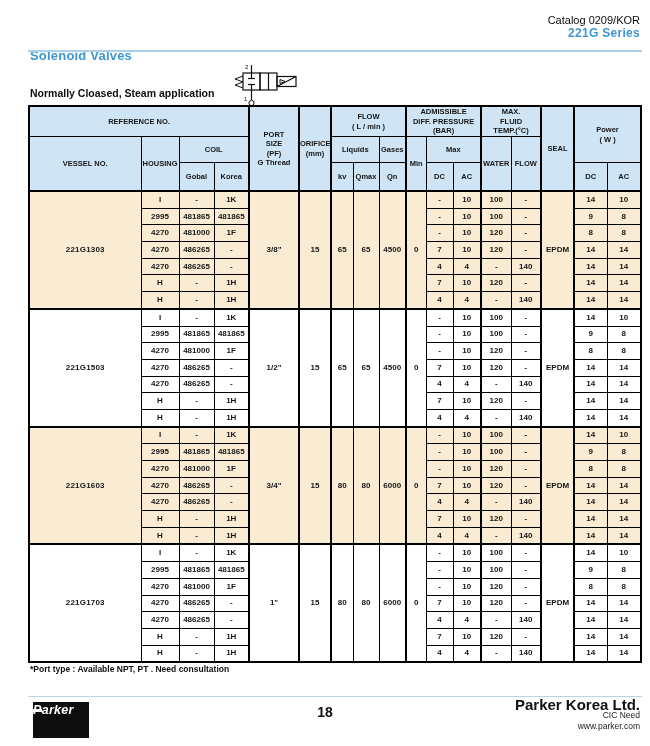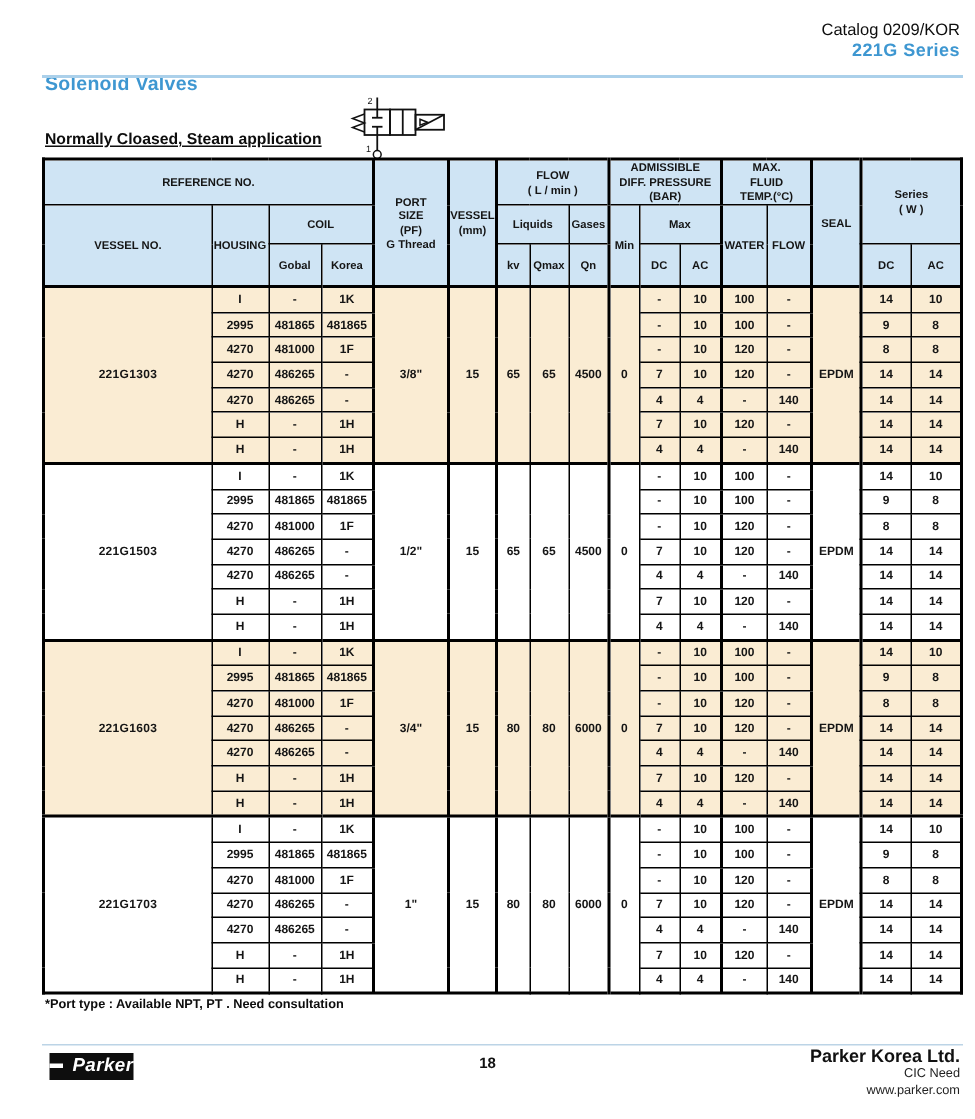--- a/index.html
+++ b/index.html
@@ -6,21 +6,21 @@
   body {
     width:650px; height:746px; background:#ffffff; position:relative;
     font-family:"Liberation Sans", sans-serif; color:#111;
     -webkit-font-smoothing:antialiased;
   }
   
   .catalog-label { position:absolute; top:14px; right:10px; font-size:11px; font-weight:normal; color:#0d0d0d; }
   .section-title { position:absolute; top:32px; left:30px; font-size:13px; font-weight:bold; color:#3e97d1; letter-spacing:0.2px;margin-top:16px; }
   .series-title  { position:absolute; top:26px; right:10px; font-size:12px; font-weight:bold; color:#3e97d1; letter-spacing:0.3px; }
   .title-underline { position:absolute; top:50px; left:28px; width:614px; height:2px; background:#abd0ea; }
-  .application-note { position:absolute; top:87px; left:30px; font-size:10.5px; font-weight:bold; color:#0d0d0d;text-decoration:underline; }
+  .application-note { position:absolute; top:87px; left:30px; font-size:10.5px; font-weight:bold; color:#0d0d0d; }
   .valve-symbol { position:absolute; left:230px; top:60px; }
 
   
   .spec-table-wrap { position:absolute; left:28px; top:105px; }
   table.spec {
     border-collapse:collapse; table-layout:fixed; width:612px;
     border:2.5px solid #000;
   }
   table.spec th, table.spec td {
     border:1px solid #000; padding:0; text-align:center; vertical-align:middle;
@@ -35,28 +35,28 @@
   table.spec tbody td { font-size:8px; height:15.7px; line-height:1; background:#fff; }
   tbody tr.tint td { background:#faecd3; }
   tbody tr.group-start td { border-top:2px solid #000; }
   .sec { border-right:2px solid #000 !important; }
   td.c-vessel { font-size:8px; letter-spacing:0.2px;margin-top:22px; }
 
   
   .footnote { position:absolute; top:664px; left:30px; font-size:8.5px; font-weight:bold; color:#0d0d0d; }
   .footer-divider { position:absolute; top:696px; left:28px; width:614px; height:1px; background:#bcd4e6; }
   .parker-logo {
-    position:absolute; left:33px; top:702px; width:56px; height:18px; background:#0e0e0e;
+    position:absolute; left:33px; top:702px; width:56px; height:36px; background:#0e0e0e;
     color:#fff; font-style:italic; font-weight:bold; font-size:12.5px; line-height:17px;
-    text-align:right; letter-spacing:0.3px;
+    text-align:left; letter-spacing:0.3px;
   }
   .parker-logo::before { content:""; position:absolute; left:0; top:7px; width:9px; height:3px; background:#fff; }
-  .page-number { position:absolute; top:704px; left:0; right:0; text-align:center; font-size:10px; font-weight:bold; }
+  .page-number { position:absolute; top:704px; left:0; right:0; text-align:center; font-size:14px; font-weight:bold; }
   .footer-right { position:absolute; top:699px; right:10px; text-align:right; line-height:11px; }
-  .footer-company { font-size:12px; font-weight:bold; }
+  .footer-company { font-size:15px; font-weight:bold; }
   .footer-group, .footer-site { font-size:8.5px; font-weight:normal; color:#222; }
 </style>
 </head>
 <body>
 
 <div class="catalog-label">Catalog 0209/KOR</div>
 <div class="section-title">Solenoid Valves</div>
 <div class="series-title">221G Series</div>
 <div class="title-underline"></div>
 
@@ -110,32 +110,32 @@
         <col style="width:33px">
       <col style="width:34px">
     </colgroup>
     <thead>
       <tr class="hr1">
         <th colspan="4" class="sec">REFERENCE NO.</th>
         <th rowspan="3" class="sec">PORT
 SIZE
 (PF)
 G Thread</th>
-        <th rowspan="3" class="sec">VESSEL
+        <th rowspan="3" class="sec">ORIFICE
 (mm)</th>
         <th colspan="3" class="sec">FLOW
 ( L / min )</th>
         <th colspan="3" class="sec">ADMISSIBLE
 DIFF. PRESSURE
 (BAR)</th>
         <th colspan="2" class="sec">MAX.
 FLUID
 TEMP.(°C)</th>
         <th rowspan="3" class="sec">SEAL</th>
-        <th colspan="2" rowspan="2">Series
+        <th colspan="2" rowspan="2">Power
 ( W )</th>
       </tr>
       <tr class="hr2">
         <th rowspan="2">VESSEL NO.</th>
         <th rowspan="2">HOUSING</th>
         <th colspan="2" class="sec">COIL</th>
         <th colspan="2">Liquids</th>
         <th class="sec">Gases</th>
         <th rowspan="2">Min</th>
         <th colspan="2" class="sec">Max</th>

